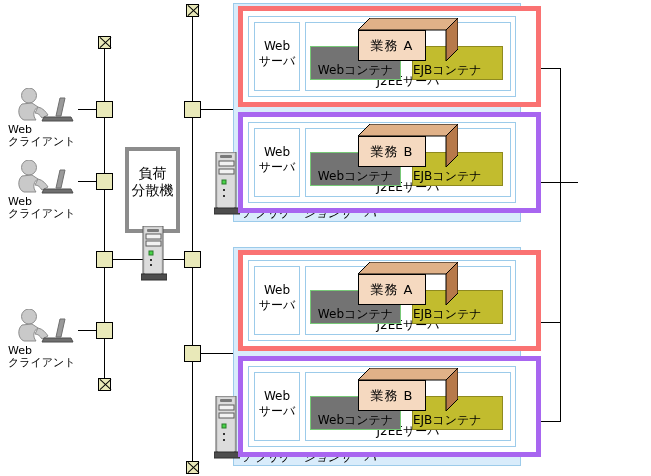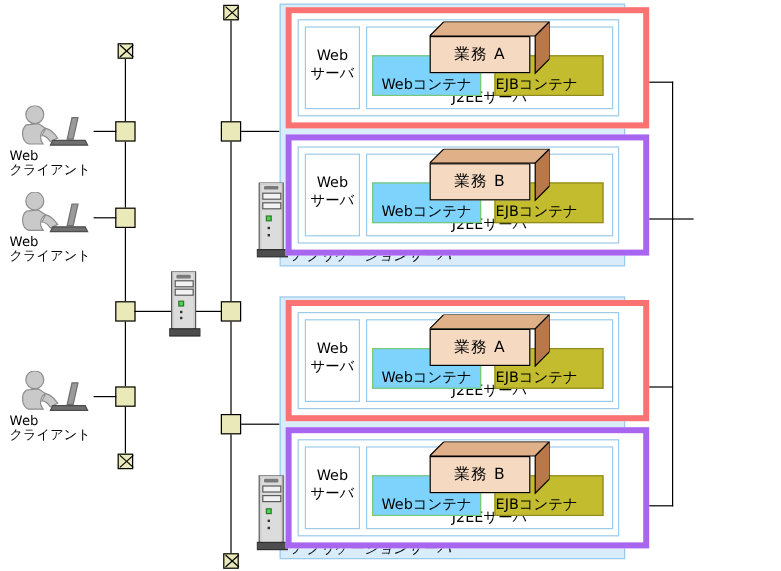--- a/index.html
+++ b/index.html
@@ -135,21 +135,21 @@
   .j2ee .j2ee-label{
     position:absolute;
     left:0;right:0;bottom:2px;
     text-align:center;
     font-size:12px;
     line-height:14px;
     color:#000;
   }
   .webcont{
     position:absolute;
-    background:#7dd3fc;
+    background:#737373;
     border:1px solid #77c977;
     box-sizing:border-box;
     font-size:12px;
     line-height:14px;
     color:#000;
     text-align:center;
     padding-top:16px;
   }
   .ejbcont{
     position:absolute;
@@ -161,21 +161,21 @@
     color:#000;
     text-align:left;
     padding-top:16px;
   }
 
   
   .biz{position:absolute;width:100px;height:44px;}
   .biz .face{
     position:absolute;
     left:0;top:12px;
-    width:84px;height:31px;
+    width:68px;height:31px;
     background:#f5d9c0;
     border:1px solid #000;
     box-sizing:border-box;
     font-size:13px;
     line-height:29px;
     text-align:center;
     color:#000;
     letter-spacing:1px;
   }
   .biz .top,.biz .side{position:absolute;}
@@ -261,20 +261,26 @@
       <path d="M30 19 C35 20 38 24 40 27 L34 30 C32 27 30 25 27 25 Z" fill="#c9c9c9" stroke="#8d8d8d" stroke-width="1"></path>
       <polygon points="52,10 57,10 53,28 48,28" fill="#9a9a9a" stroke="#6f6f6f" stroke-width="1"></polygon>
       <polygon points="36,29 63,29 65,33 34,33" fill="#6f6f6f" stroke="#4d4d4d" stroke-width="1"></polygon>
     </svg>
     <div class="lbl">
       <span>Web</span><br>
       <span>クライアント</span>
     </div>
   </div>
 
+  <div class="lb-box" style="left:125px;top:147px;width:55px;height:86px;">
+    <div class="lb-text">
+      <span>負荷</span><br>
+      <span>分散機</span>
+    </div>
+  </div>
   <div class="tower" style="left:141px;top:226px;">
     <svg width="26" height="58" viewBox="0 0 26 58">
       <rect x="2" y="0" width="20" height="48" fill="#cfcfcf" stroke="#5a5a5a" stroke-width="1"></rect>
       <rect x="4" y="2" width="16" height="46" fill="#dcdcdc" stroke="none"></rect>
       <rect x="6" y="3" width="12" height="3" rx="1" fill="#7a7a7a"></rect>
       <rect x="5" y="8" width="15" height="5" fill="#f2f2f2" stroke="#5a5a5a" stroke-width="1"></rect>
       <rect x="5" y="15" width="15" height="5" fill="#f2f2f2" stroke="#5a5a5a" stroke-width="1"></rect>
       <rect x="8" y="25" width="4" height="4" fill="#49d449" stroke="#2a7a2a" stroke-width="1"></rect>
       <rect x="9" y="33" width="2" height="2" fill="#333"></rect>
       <rect x="9" y="38" width="2" height="2" fill="#333"></rect>

